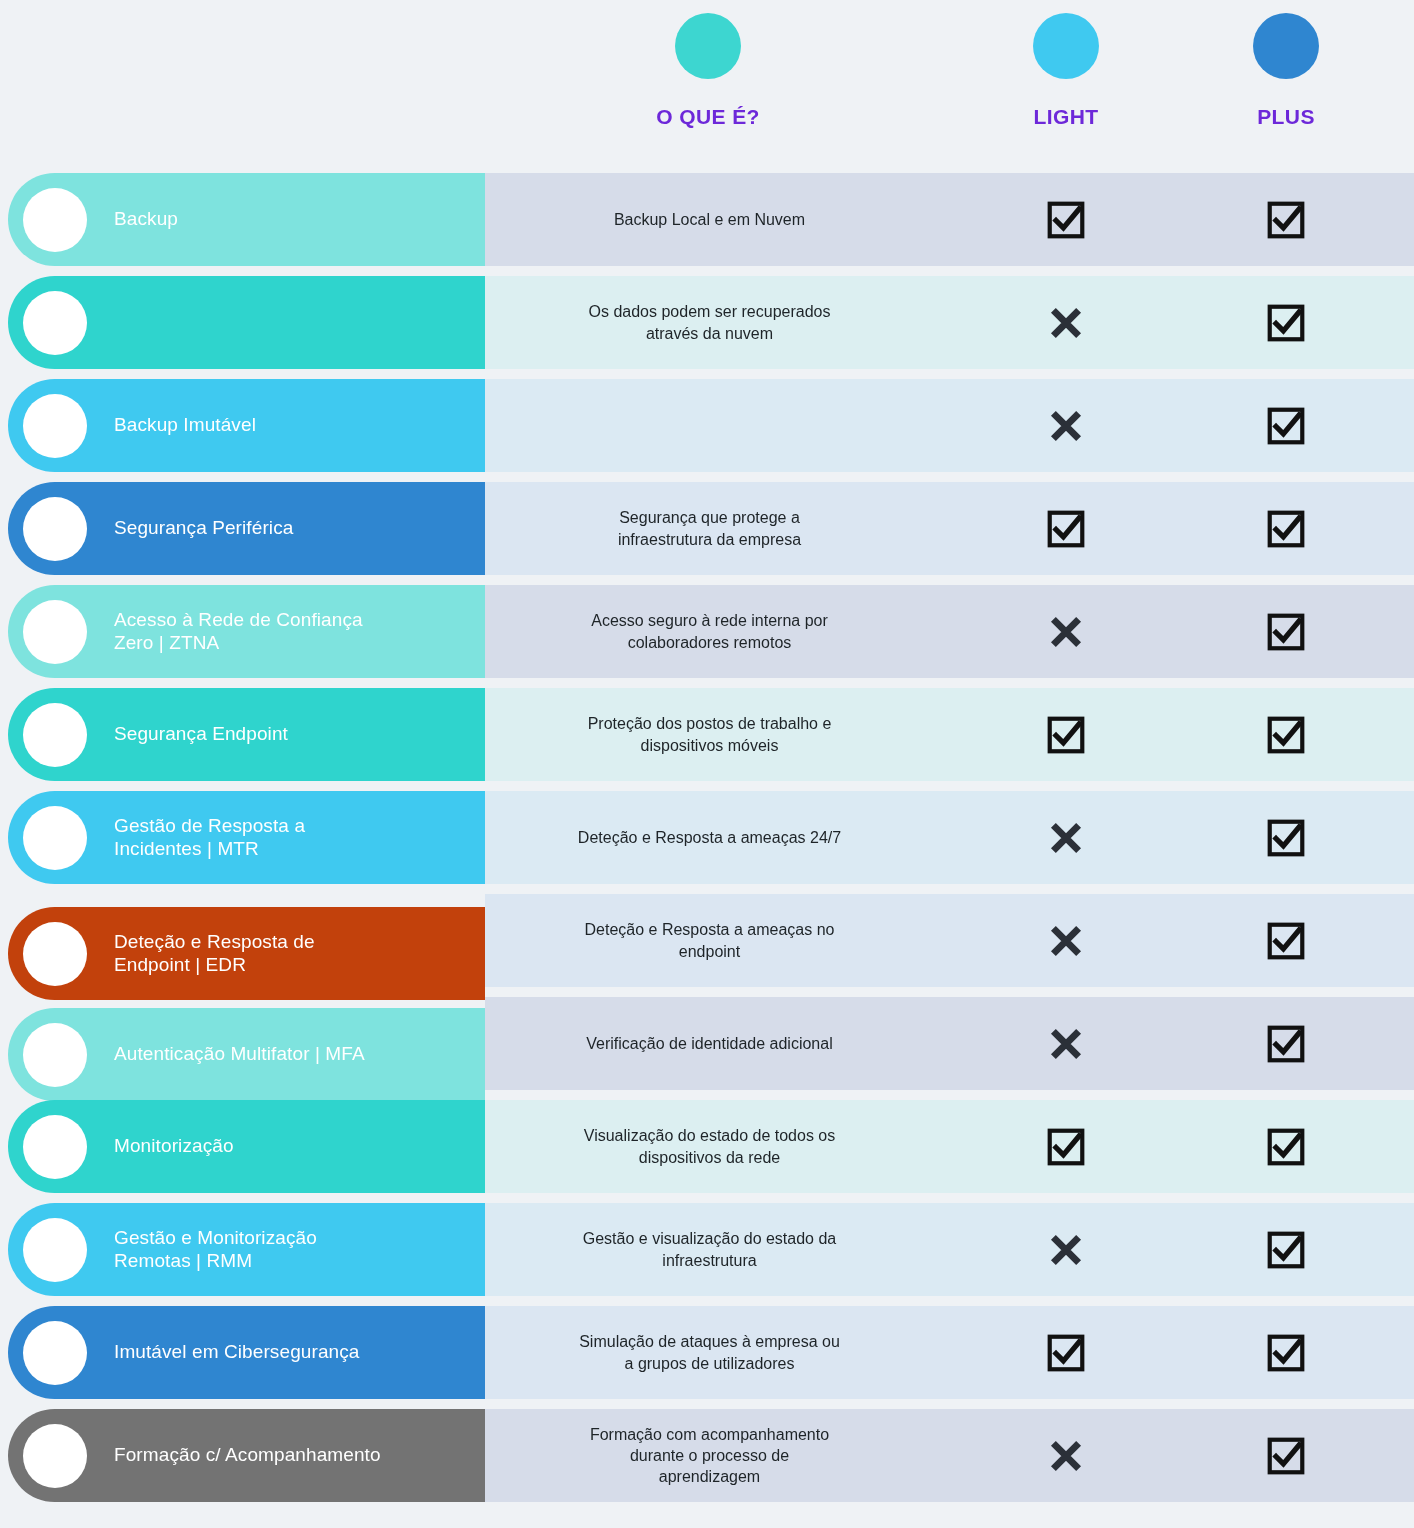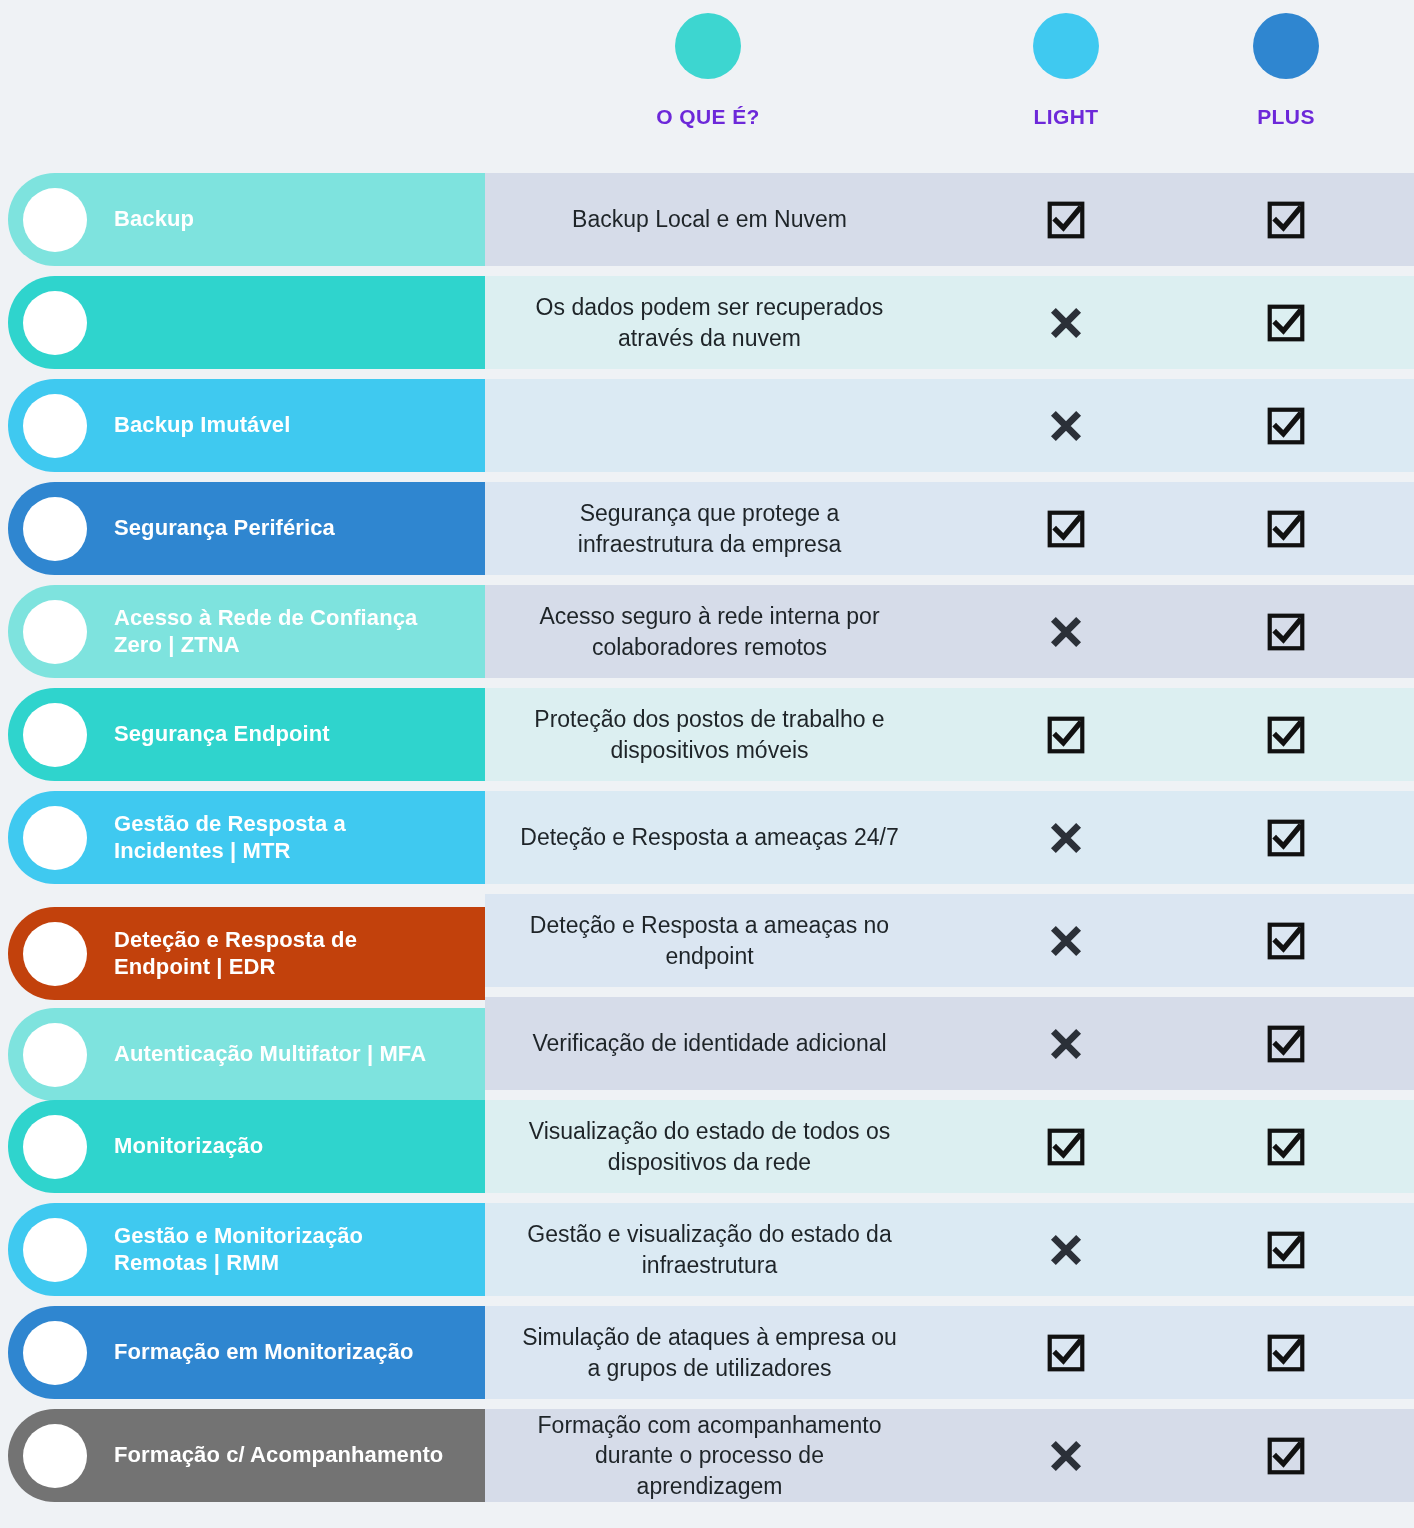--- a/index.html
+++ b/index.html
@@ -84,41 +84,41 @@
     width: 64px;
     height: 64px;
     border-radius: 50%;
     background: #ffffff;
   }
   .row-title {
     position: relative;
     margin-left: 106px;
     margin-right: 14px;
     color: #ffffff;
-    font-size: 22px;
+    font-size: 19px;
     line-height: 1.19;
-    font-weight: bold;
+    font-weight: normal;
     letter-spacing: 0.1px;
   }
 
   
   .row-desc {
     position: absolute;
     left: 485px;
     top: 0;
     width: 449px;
     height: 100%;
     display: flex;
     align-items: center;
     justify-content: center;
     text-align: center;
     padding: 0 14px;
     box-sizing: border-box;
     color: #1e2428;
-    font-size: 23px;
+    font-size: 16px;
     line-height: 1.33;
   }
 
   
   .row-mark {
     position: absolute;
     top: 0;
     height: 100%;
     width: 120px;
     display: flex;
@@ -443,21 +443,21 @@
             <path d="M10.5 20.5 L17.5 27.5 L32.5 9.5" fill="none" stroke="#111111" stroke-width="5" stroke-linecap="square" stroke-linejoin="miter"></path>
           </svg>
         </span>
       </div>
     </div>
     <div class="row-gap" style="height: 0px;"></div>
     <div class="row" style="height: 103px;">
       <div class="row-band" style="background: rgb(219, 230, 242); top: 5px; height: calc(100% - 10px);"></div>
       <div class="row-pill" style="background: rgb(47, 134, 208); top: 5px; height: calc(100% - 10px);">
         <div class="row-circle"></div>
-        <div class="row-title">Formação em Monitorização</div>
+        <div class="row-title">Imutável em Cibersegurança</div>
       </div>
       <div class="row-desc">
         <div>Simulação de ataques à empresa ou<br>a grupos de utilizadores</div>
       </div>
       <div class="row-mark mark-light">
         <span class="mk">
           <svg viewBox="0 0 40 40" width="42" height="42">
             <rect x="4.5" y="4.5" width="31" height="31" fill="none" stroke="#111111" stroke-width="4"></rect>
             <path d="M10.5 20.5 L17.5 27.5 L32.5 9.5" fill="none" stroke="#111111" stroke-width="5" stroke-linecap="square" stroke-linejoin="miter"></path>
           </svg>

